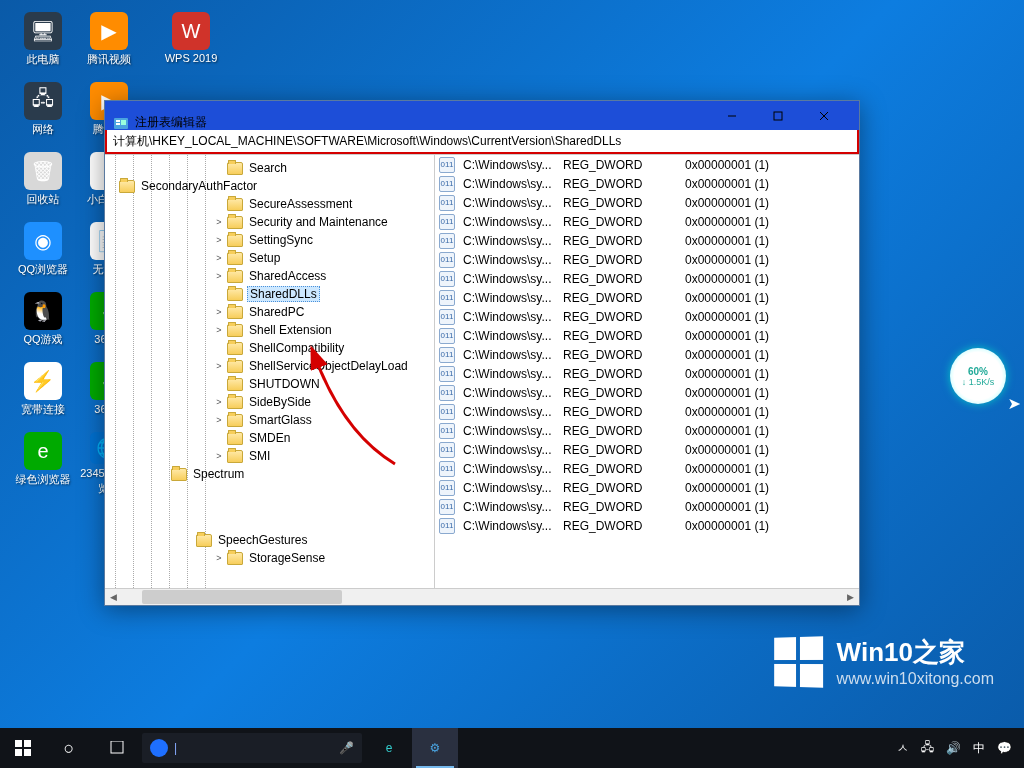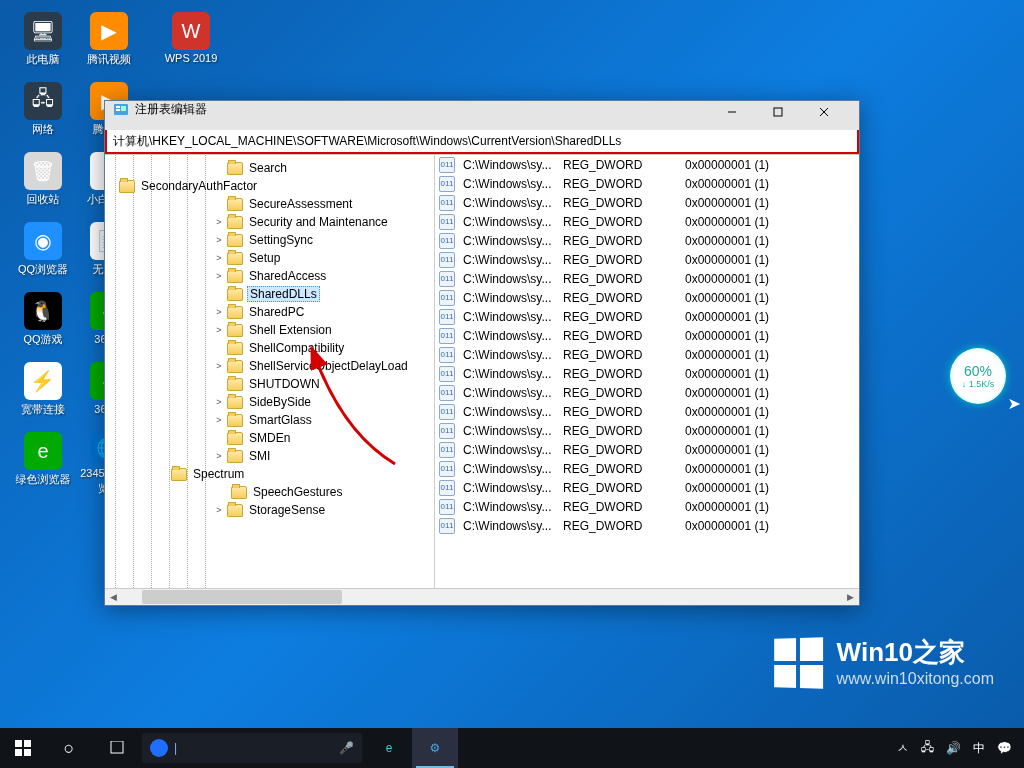--- a/index.html
+++ b/index.html
@@ -16,41 +16,41 @@
 .ic-qqbr{background:#1e90ff}
 .ic-qqgame{background:#000}
 .ic-bband{background:#fff;color:#333}
 .ic-green{background:#0a0}
 .ic-tx{background:#ff8c00}
 .ic-xb{background:#fff;color:#333}
 .ic-noopen{background:#fff;color:#333}
 .ic-360{background:#0a0}
 .ic-2345{background:#0070d0}
 .ic-wps{background:#d0332a}
-.win-logo-bg{position:absolute;right:30px;bottom:80px;color:#fff;display:flex;align-items:flex-end;gap:14px}
+.win-logo-bg{position:absolute;right:30px;bottom:80px;color:#fff;display:flex;align-items:center;gap:14px}
 .win-logo-bg .winsq{width:50px;height:50px;display:grid;grid-template-columns:1fr 1fr;grid-template-rows:1fr 1fr;gap:4px;transform:perspective(200px) rotateY(-12deg)}
 .win-logo-bg .winsq div{background:#fff}
 .win-logo-bg .txt{display:flex;flex-direction:column}
 .win-logo-bg .txt .big{font-size:26px;font-weight:bold;color:#fff}
 .win-logo-bg .txt .sm{font-size:16px;color:#cde}
 .perf-widget{position:absolute;right:18px;top:348px;width:56px;height:56px;border-radius:50%;background:radial-gradient(circle,#fff 60%,#dff 70%);display:flex;flex-direction:column;align-items:center;justify-content:center;box-shadow:0 0 8px rgba(0,255,200,.6)}
-.perf-widget .pct{font-size:14px;color:#2a9;font-weight:normal}
+.perf-widget .pct{font-size:10px;color:#2a9;font-weight:bold}
 .perf-widget .spd{font-size:9px;color:#2a9}
 .taskbar{position:absolute;bottom:0;left:0;right:0;height:40px;background:#101318;display:flex;align-items:center}
 .taskbar .tb-btn{width:46px;height:40px;display:flex;align-items:center;justify-content:center;color:#fff;cursor:pointer}
 .taskbar .start svg{width:16px;height:16px}
 .taskbar .search{width:220px;height:30px;background:#1a1e26;border-radius:2px;display:flex;align-items:center;padding:0 8px;margin:0 4px;color:#8af}
 .taskbar .search .paw{width:18px;height:18px;background:#1e6fff;border-radius:50%;margin-right:6px}
 .taskbar .tray{margin-left:auto;display:flex;align-items:center;color:#fff;padding-right:6px}
 .taskbar .tray .ti{padding:0 6px;font-size:12px;cursor:pointer}
 .taskbar .tb-app{width:46px;height:40px;display:flex;align-items:center;justify-content:center;cursor:pointer;position:relative}
 .taskbar .tb-app.active{background:#2a3040}
 .taskbar .tb-app.active::after{content:"";position:absolute;bottom:0;left:4px;right:4px;height:2px;background:#76b9ed}
 .regedit{position:absolute;left:104px;top:100px;width:756px;height:506px;background:#fff;border:1px solid #5a7aa0;box-shadow:0 4px 24px rgba(0,0,0,.4);display:flex;flex-direction:column}
-.titlebar{height:30px;background:#e5e5e5;display:flex;align-items:flex-start;padding:0 12px 0 8px}
+.titlebar{height:30px;background:#1d4ed8;display:flex;align-items:flex-end;padding:0 12px 0 8px}
 .titlebar .app-icon{width:16px;height:16px;margin-right:6px}
 .titlebar .title{flex:1;font-size:12px;color:#000}
 .titlebar .win-btns{display:flex}
 .titlebar .wb{width:46px;height:30px;display:flex;align-items:center;justify-content:center;cursor:pointer;margin-top:-4px}
 .menubar{height:22px;display:flex;align-items:center;padding:0 4px;border:2px solid #d40000}
 .menubar .mi{padding:2px 6px;cursor:pointer;font-size:12px}
 .addressbar{height:24px;display:flex;align-items:stretch;border:2px solid #d40000;border-top:none;margin-top:-1px}
 .addressbar .addr{flex:1;padding:3px 6px;font-size:12px;background:#fff;outline:none;border:none}
 .content-area{flex:1;display:flex;border-top:1px solid #ccc;overflow:hidden}
 .tree-pane{width:330px;border-right:1px solid #ccc;overflow:auto;padding:4px 0;position:relative}
@@ -300,21 +300,21 @@
             <div class="tnode" style="padding-left: 108px;">
               <span class="exp">&gt;</span>
               <span class="fold"></span>
               <span class="lbl">SMI</span>
             </div>
             <div class="tnode" style="padding-left: 52px;">
               <span class="exp"></span>
               <span class="fold"></span>
               <span class="lbl">Spectrum</span>
             </div>
-            <div class="tnode" style="padding-left: 112px;">
+            <div class="tnode" style="padding-left: 77px; margin-top: 48px;">
               <span class="exp"></span>
               <span class="fold"></span>
               <span class="lbl">SpeechGestures</span>
             </div>
             <div class="tnode" style="padding-left: 108px;">
               <span class="exp">&gt;</span>
               <span class="fold"></span>
               <span class="lbl">StorageSense</span>
             </div>
           </div>

